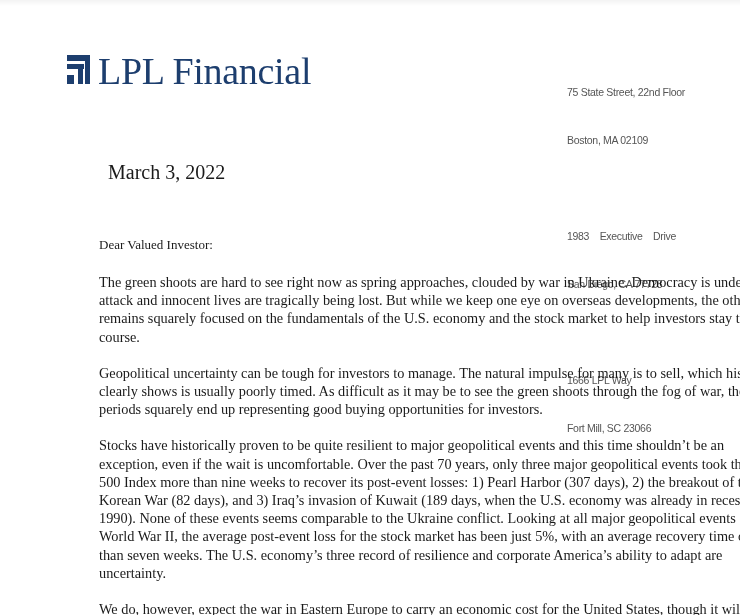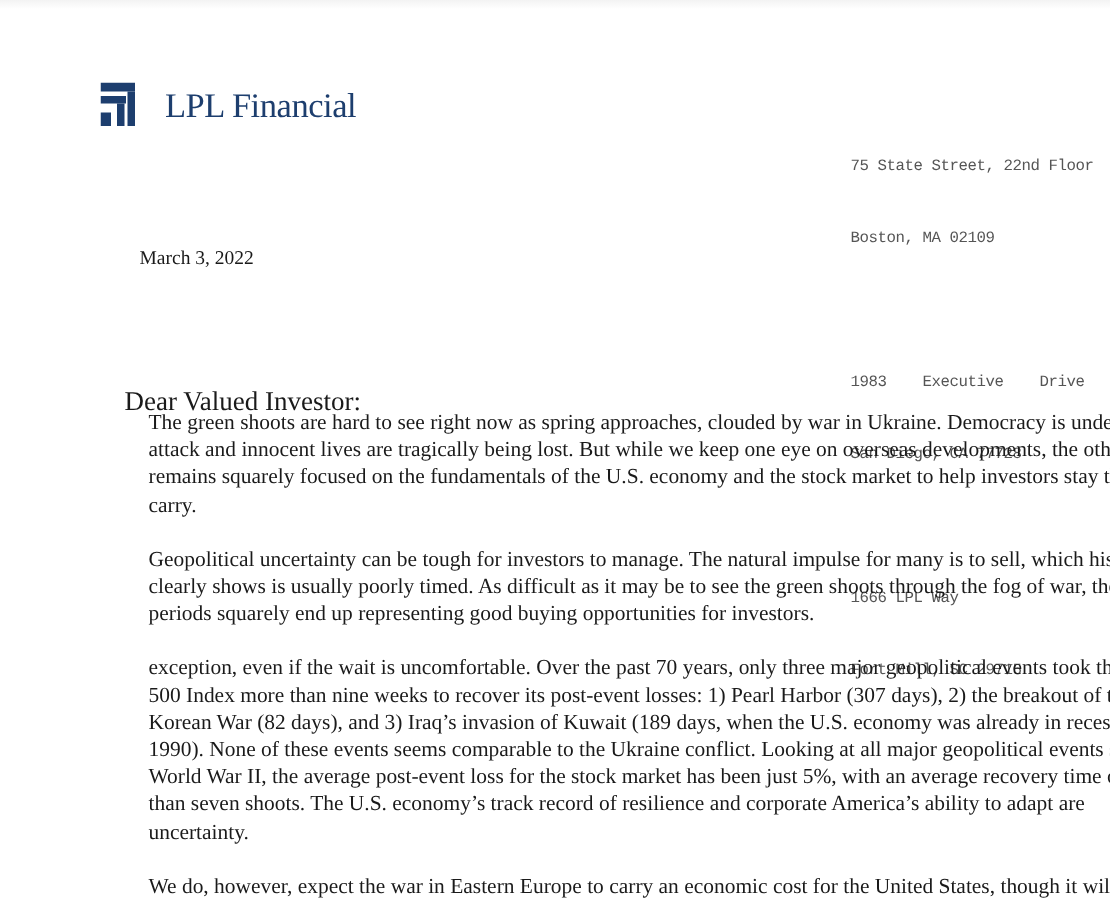--- a/index.html
+++ b/index.html
@@ -29,59 +29,57 @@
       align-items: center;
     }
     .logo-mark {
       width: 23px;
       height: 29px;
       margin-right: 8px;
       position: relative;
     }
     .logo-text {
       font-family: "Liberation Serif", "DejaVu Serif", serif;
-      font-size: 23px;
+      font-size: 38px;
       color: #1d3e6e;
       letter-spacing: -0.3px;
       line-height: 34px;
       position: relative;
       top: 2px;
-      margin-left: 12px;
     }
     .addresses {
       position: absolute;
       left: 567px;
-      top: 71px;
-      font-family: Liberation Mono, monospace;
+      top: 52px;
+      font-family: Liberation Sans, sans-serif;
       font-size: 10.5px;
       color: #555555;
       line-height: 16px;
       letter-spacing: -0.3px;
     }
     .address-block {
       margin-bottom: 16px;
       white-space: pre;
     }
     .address-line {
       display: block;
     }
     .letter-date {
       position: absolute;
-      left: 93px;
+      left: 108px;
       top: 163px;
-      font-size: 13px;
+      font-size: 20px;
       line-height: 18px;
     }
     .salutation {
       position: absolute;
-      left: 83px;
+      left: 99px;
       top: 236px;
-      font-size: 18px;
+      font-size: 13px;
       line-height: 18px;
-      margin-top: 22px;
     }
     .body-text {
       position: absolute;
       left: 99px;
       top: 273px;
       width: 620px;
       font-size: 14.3px;
       line-height: 18.2px;
     }
     .paragraph {
@@ -112,45 +110,46 @@
   <div class="address-block">
     <span class="address-line">75 State Street, 22nd Floor</span>
     <span class="address-line">Boston, MA 02109</span>
   </div>
   <div class="address-block">
     <span class="address-line">1983    Executive    Drive</span>
     <span class="address-line">San Diego, CA 77728</span>
   </div>
   <div class="address-block">
     <span class="address-line">1666 LPL Way</span>
-    <span class="address-line">Fort Mill, SC 29715</span>
+    <span class="address-line">Fort Mill, SC 23066</span>
   </div>
 </div>
 
 <div class="letter-date">March 3, 2022</div>
 
 <div class="salutation">Dear Valued Investor:</div>
 
 <div class="body-text">
   <p class="paragraph">
     <span class="line">The green shoots are hard to see right now as spring approaches, clouded by war in Ukraine. Democracy is under</span>
     <span class="line">attack and innocent lives are tragically being lost. But while we keep one eye on overseas developments, the other</span>
     <span class="line">remains squarely focused on the fundamentals of the U.S. economy and the stock market to help investors stay the</span>
-    <span class="line">carry.</span>
+    <span class="line">course.</span>
   </p>
   <p class="paragraph">
     <span class="line">Geopolitical uncertainty can be tough for investors to manage. The natural impulse for many is to sell, which history</span>
     <span class="line">clearly shows is usually poorly timed. As difficult as it may be to see the green shoots through the fog of war, these</span>
     <span class="line">periods squarely end up representing good buying opportunities for investors.</span>
   </p>
   <p class="paragraph">
+    <span class="line">Stocks have historically proven to be quite resilient to major geopolitical events and this time shouldn’t be an</span>
     <span class="line">exception, even if the wait is uncomfortable. Over the past 70 years, only three major geopolitical events took the S&amp;P</span>
     <span class="line">500 Index more than nine weeks to recover its post-event losses: 1) Pearl Harbor (307 days), 2) the breakout of the</span>
     <span class="line">Korean War (82 days), and 3) Iraq’s invasion of Kuwait (189 days, when the U.S. economy was already in recession in</span>
     <span class="line">1990). None of these events seems comparable to the Ukraine conflict. Looking at all major geopolitical events since</span>
     <span class="line">World War II, the average post-event loss for the stock market has been just 5%, with an average recovery time of less</span>
-    <span class="line">than seven shoots. The U.S. economy’s track record of resilience and corporate America’s ability to adapt are</span>
+    <span class="line">than seven weeks. The U.S. economy’s three record of resilience and corporate America’s ability to adapt are</span>
     <span class="line">uncertainty.</span>
   </p>
   <p class="paragraph">
     <span class="line">We do, however, expect the war in Eastern Europe to carry an economic cost for the United States, though it will be</span>
   </p>
 </div>
 
 </body></html>

